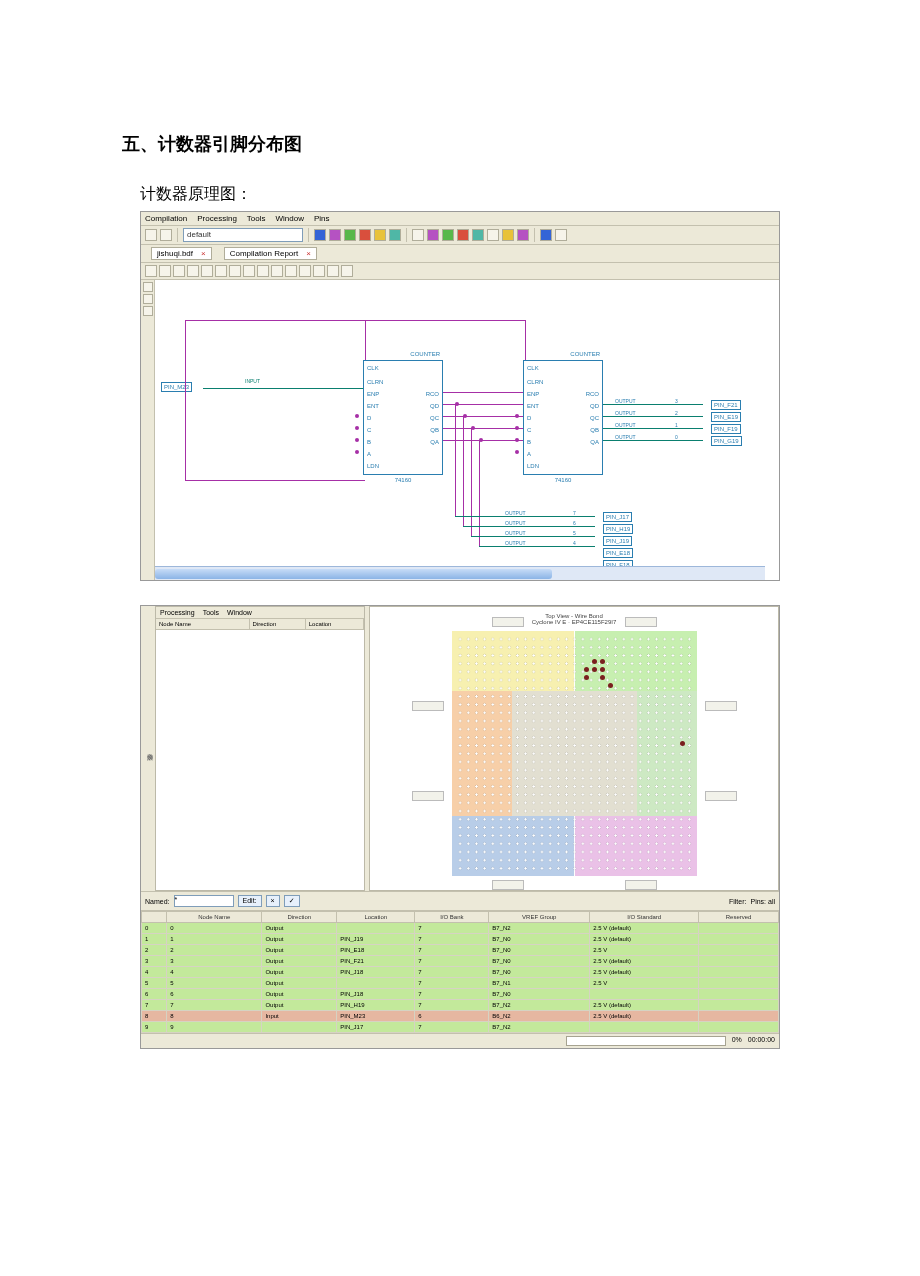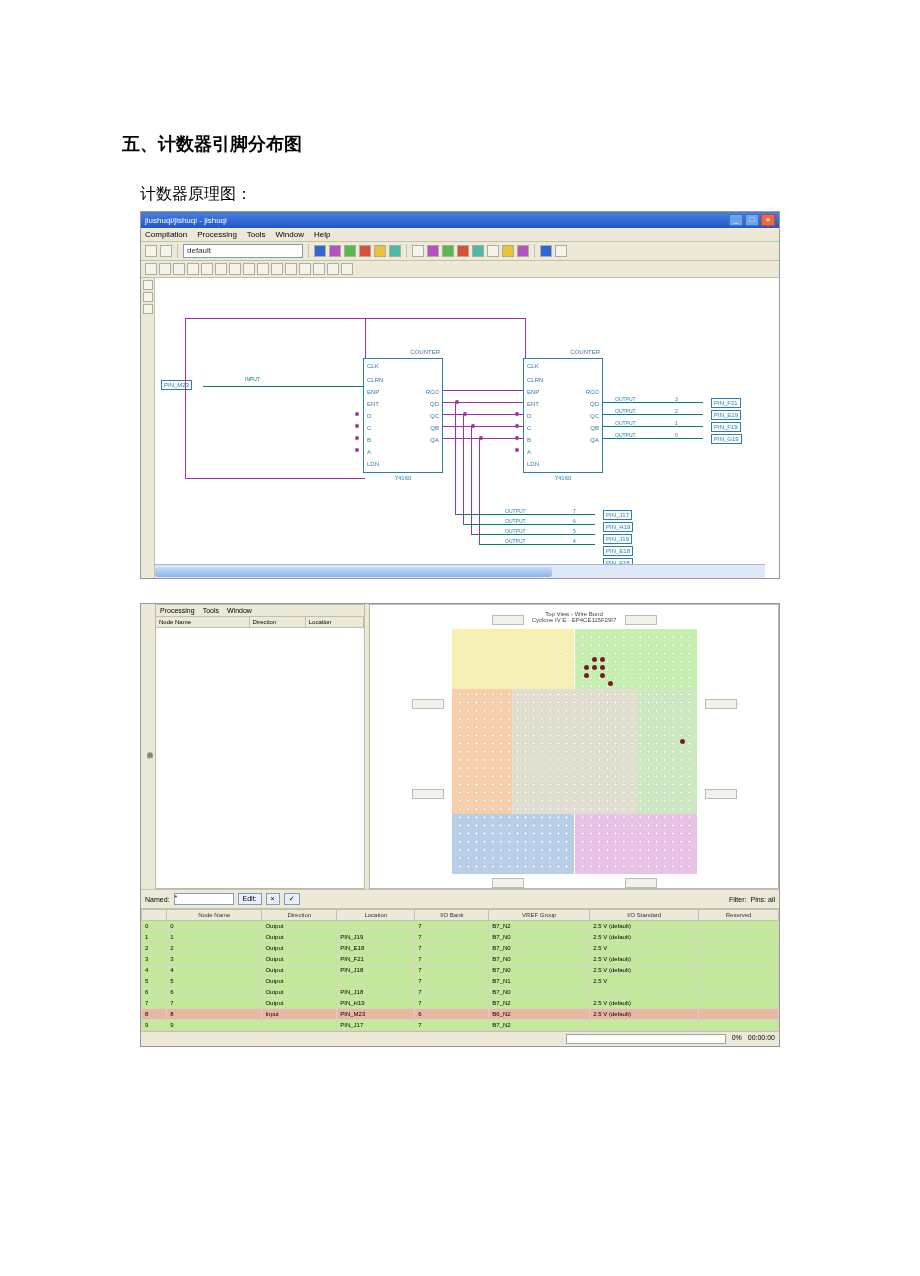--- a/index.html
+++ b/index.html
@@ -93,34 +93,26 @@
   .c-b{background:#3464d6!important}.c-g{background:#58b84a!important}.c-p{background:#b552c2!important}.c-r{background:#d94f3d!important}.c-y{background:#e8c23a!important}.c-t{background:#4fb7a6!important}
 </style>
 </head>
 <body>
 
 <div class="page">
   <h2 class="h1">五、计数器引脚分布图</h2>
 
   <p class="h2">计数器原理图：</p>
   <div class="figure q-window">
-    <div class="q-title">
-      <span class="t">jiushuqi/jishuqi - jishuqi</span>
-      <div class="q-ctl">
-        <span class="mn">_</span>
-        <span class="mx">□</span>
-        <span class="cl">×</span>
-      </div>
-    </div>
     <div class="q-menu">
       <span>Compilation</span>
       <span>Processing</span>
       <span>Tools</span>
       <span>Window</span>
-      <span>Help</span>
+      <span>Pins</span>
     </div>
     <div class="q-tool">
       <span class="ico"></span>
       <span class="ico"></span>
       <span class="sep"></span>
       <span class="combo">default</span>
       <span class="sep"></span>
       <span class="ico c-b"></span>
       <span class="ico c-p"></span>
       <span class="ico c-g"></span>
@@ -132,20 +124,26 @@
       <span class="ico c-p"></span>
       <span class="ico c-g"></span>
       <span class="ico c-r"></span>
       <span class="ico c-t"></span>
       <span class="ico"></span>
       <span class="ico c-y"></span>
       <span class="ico c-p"></span>
       <span class="sep"></span>
       <span class="ico c-b"></span>
       <span class="ico"></span>
+    </div>
+    <div class="q-tabs">
+      <span class="ico"></span>
+      <span class="pg x">jishuqi.bdf</span>
+      <span class="ico"></span>
+      <span class="pg x">Compilation Report</span>
     </div>
     <div class="q-tool2">
       <span class="ico"></span>
       <span class="ico"></span>
       <span class="ico"></span>
       <span class="ico"></span>
       <span class="ico"></span>
       <span class="ico"></span>
       <span class="ico"></span>
       <span class="ico"></span>

